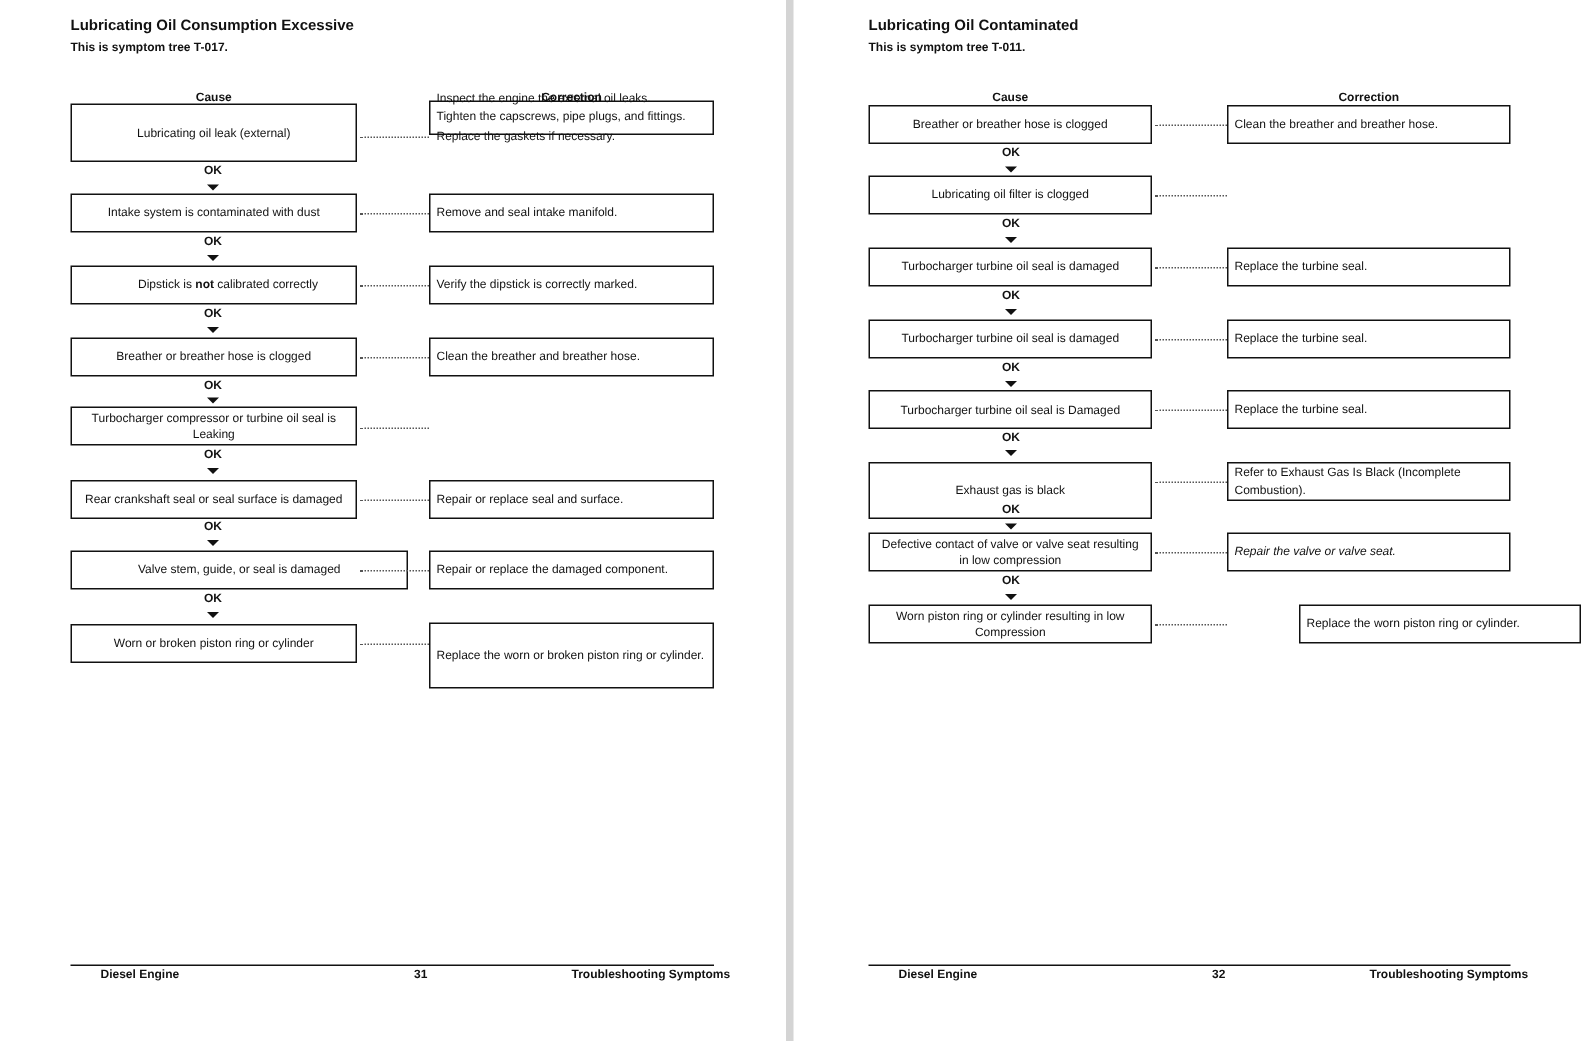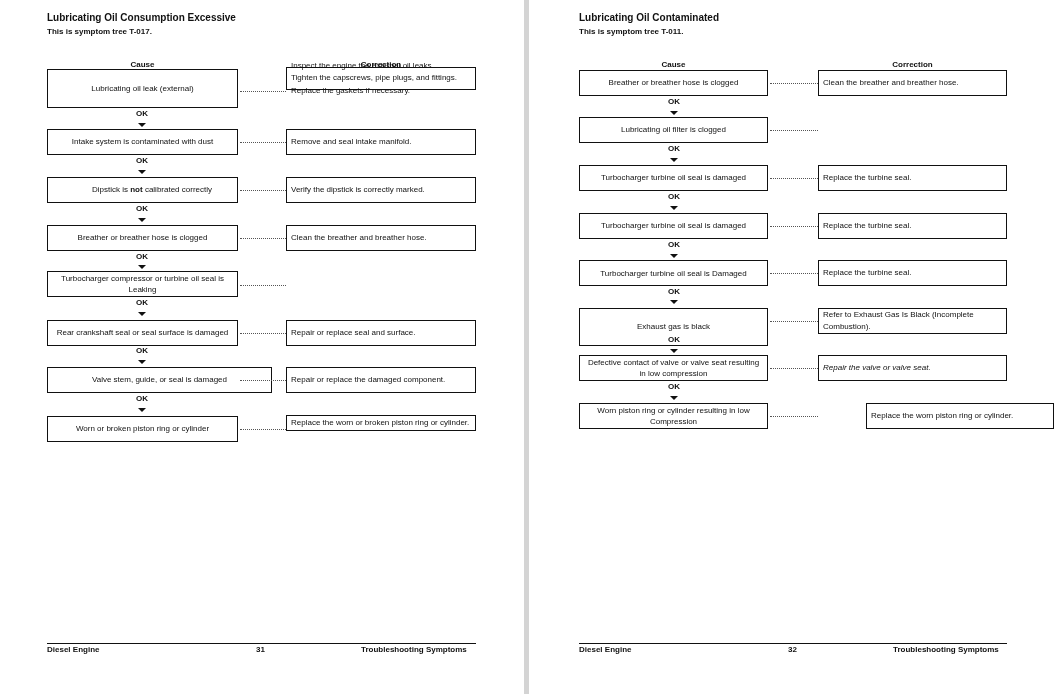--- a/index.html
+++ b/index.html
@@ -14,21 +14,21 @@
   .colhead { position:absolute; font-weight:bold; font-size:8px; text-align:center; }
   .cause { position:absolute; border:1px solid #111; box-sizing:border-box; font-size:8px;
            display:flex; align-items:center; justify-content:center; text-align:center; line-height:12px; padding:0 4px; }
   .corr { position:absolute; border:1px solid #111; box-sizing:border-box; font-size:8px;
           display:flex; flex-direction:column; justify-content:center; line-height:12.5px; padding:0 4px; }
   .corr.justify span { text-align:justify; text-align-last:left; }
   .dots { position:absolute; border-top:1px dotted #555; height:0; }
   .ok { position:absolute; font-weight:bold; font-size:8px; text-align:center; width:40px; }
   .arrow { position:absolute; width:0; height:0; border-left:4px solid transparent; border-right:4px solid transparent; border-top:4px solid #111; }
   .footline { position:absolute; height:0; border-top:1px solid #111; }
-  .foot { position:absolute; font-weight:bold; font-size:8px; }
+  .foot { position:absolute; font-weight:bold; font-size:8px;margin-left:20px; }
   b.inl { font-weight:bold; }
 </style>
 </head>
 <body>
 
 <div class="divider"></div>
 
 <div class="page left">
   <div class="title" style="left:47px;top:12px;">Lubricating Oil Consumption Excessive</div>
   <div class="subtitle" style="left:47px;top:27px;">This is symptom tree T-017.</div>
@@ -101,21 +101,21 @@
   <div class="corr" style="left:286px;top:367px;width:190px;height:26px;">
       <span>Repair or replace the damaged component.</span>
     </div>
   <div class="ok" style="left:122px;top:394px;">OK</div>
   <div class="arrow" style="left:138px;top:408px;"></div>
 
   <div class="cause" style="left:47px;top:416px;width:191px;height:26px;">
       <span>Worn or broken piston ring or cylinder</span>
     </div>
   <div class="dots" style="left:240px;top:429px;width:46px;"></div>
-  <div class="corr justify" style="left:286px;top:415px;width:190px;height:16px;">
+  <div class="corr justify" style="left:286px;top:415px;width:190px;height:44px;">
       <span>Replace the worn or broken piston ring or cylinder.</span>
     </div>
 
   <div class="footline" style="left:47px;top:643px;width:429px;"></div>
   <div class="foot" style="left:47px;top:645px;">Diesel Engine</div>
   <div class="foot" style="left:256px;top:645px;">31</div>
   <div class="foot" style="left:361px;top:645px;">Troubleshooting Symptoms</div>
 </div>
 
 <div class="page right">

